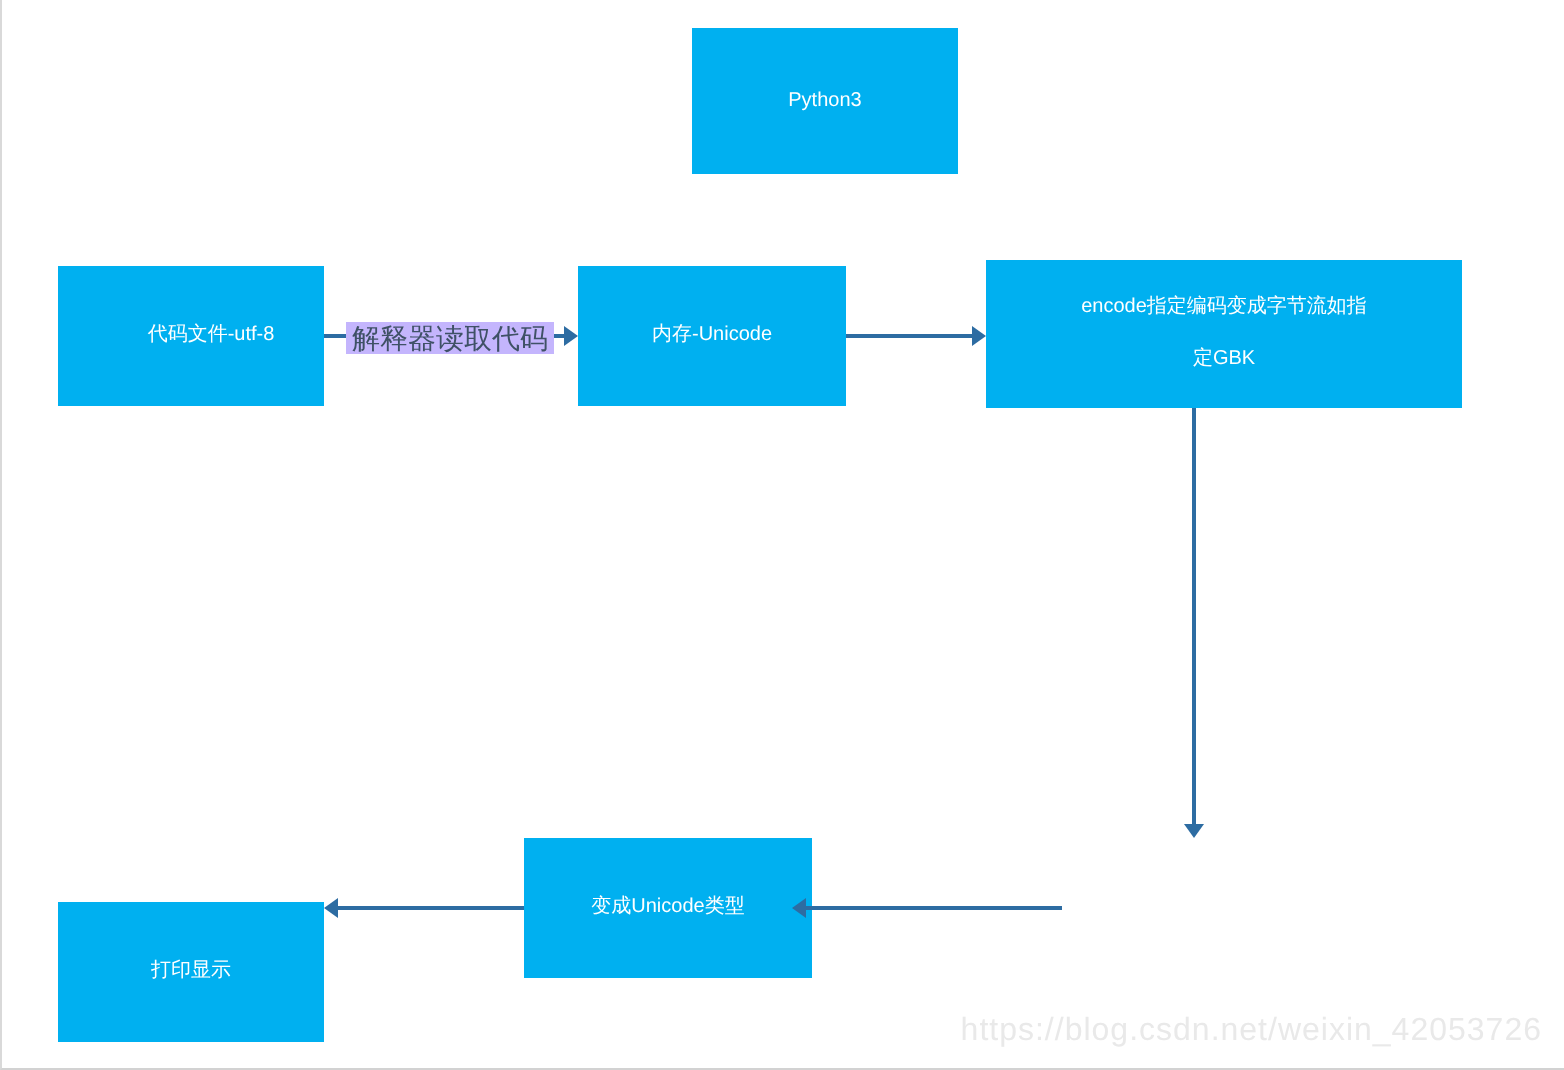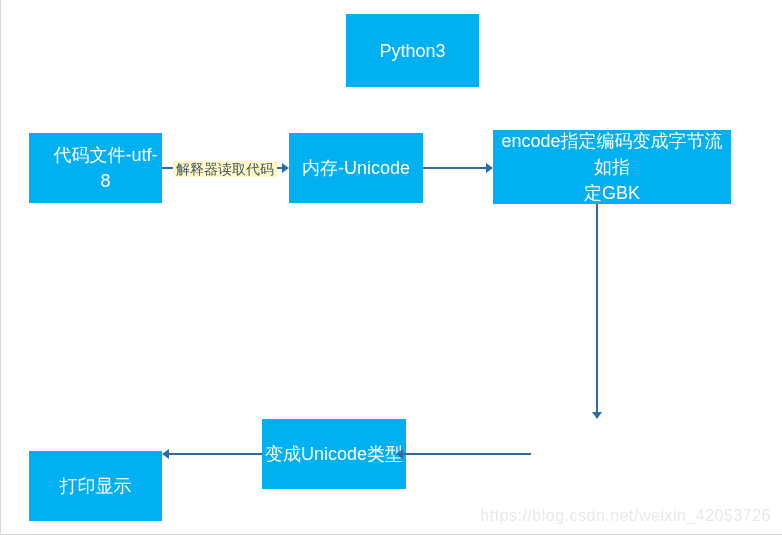--- a/index.html
+++ b/index.html
@@ -16,42 +16,42 @@
   }
 
   .node {
     position: absolute;
     background: #00b0f0;
     color: #ffffff;
     display: flex;
     align-items: center;
     justify-content: center;
     text-align: center;
-    font-size: 18px;
+    font-size: 10px;
     line-height: 26px;
     white-space: pre-line;
   }
 
   .edge-line { position: absolute; background: #2d6ca2; }
   .edge-line.h { height: 2px; }
   .edge-line.v { width: 2px; }
 
   .arrowhead { position: absolute; width: 0; height: 0; }
   .ah-right { border-top: 5px solid transparent; border-bottom: 5px solid transparent; border-left: 7px solid #2d6ca2; }
   .ah-left  { border-top: 5px solid transparent; border-bottom: 5px solid transparent; border-right: 7px solid #2d6ca2; }
   .ah-down  { border-left: 5px solid transparent; border-right: 5px solid transparent; border-top: 7px solid #2d6ca2; }
 
   .edge-label {
     position: absolute;
     text-align: center;
     font-size: 14px;
     color: #3f5166;
     line-height: 18px;
   }
-  .edge-label span { background: #fef9c3; padding: 0 3px; }
+  .edge-label span { background: #c4b5fd; padding: 0 3px; }
 
   .watermark {
     position: absolute;
     right: 11px;
     bottom: 9px;
     font-size: 16px;
     letter-spacing: 0.5px;
     color: #e9e9e9;
   }
 

